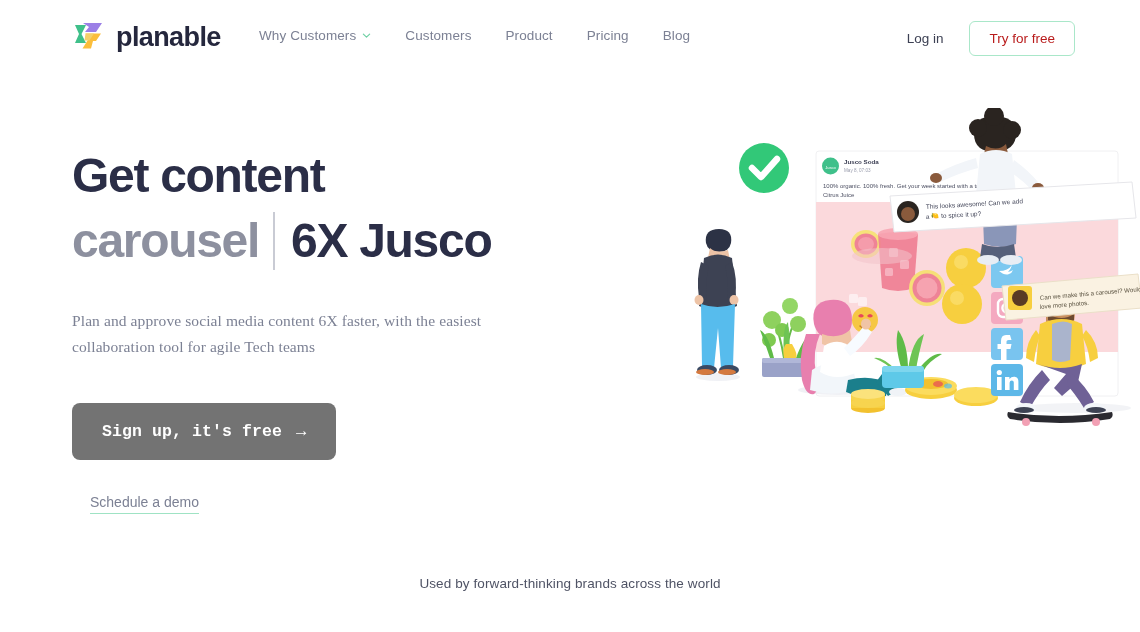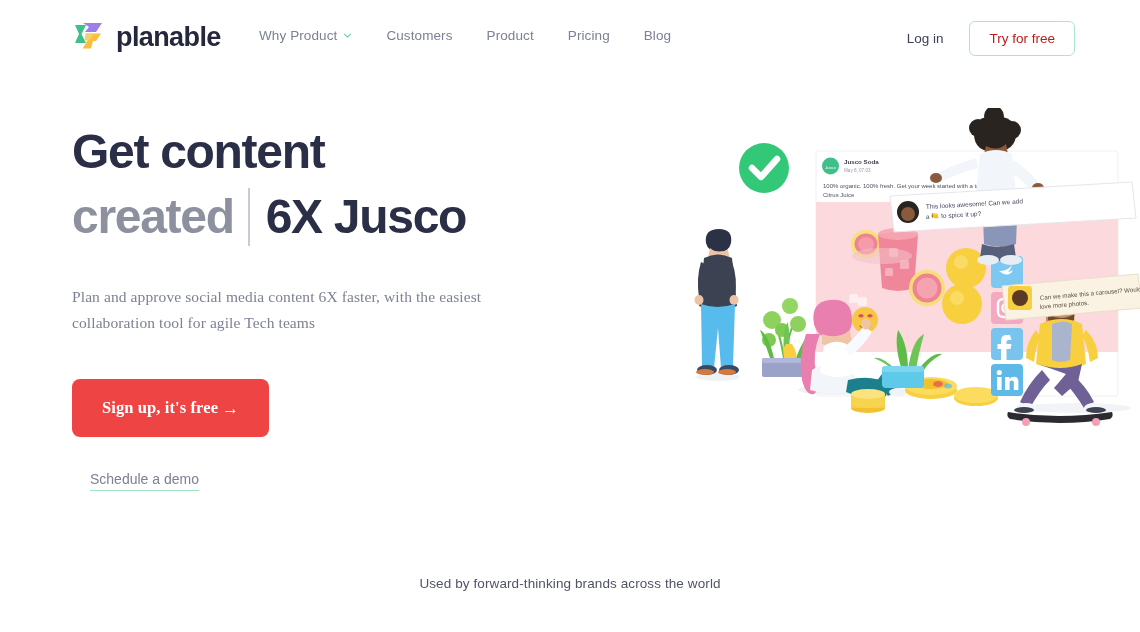--- a/index.html
+++ b/index.html
@@ -33,45 +33,45 @@
 
   .header-right { position: absolute; right: 65px; top: 21px; display: flex; align-items: center; gap: 26px; }
   .login-link { font-size: 13.5px; color: #3d4154; cursor: pointer; }
   .try-btn {
     border: 1.3px solid #a9e7c9; border-radius: 6px;
     color: #b91c1c; font-size: 13.5px;
     padding: 9px 19px; background: #fff; cursor: pointer; white-space: nowrap;
   }
 
   
-  .hero-left { position: absolute; left: 72px; top: 120px; width: 560px; }
+  .hero-left { position: absolute; left: 72px; top: 144px; width: 560px; }
   .h1 {
     font-size: 48px; font-weight: bold; color: #2b2e47;
     letter-spacing: -1.3px; line-height: 1.32;
   }
   .h1-row2 { display: flex; align-items: center; margin-top: 2px; }
   .h1-muted { color: #8d909f; font-weight: bold; }
   .h1-sep {
     display: inline-block; width: 2px; height: 58px;
     background: #c9cbd4; margin: 0 16px 0 14px;
   }
   .h1-strong { color: #2b2e47; font-weight: bold; }
 
   .sub {
     margin-top: 35px; font-size: 15.5px; color: #7c8194;
     line-height: 1.72; max-width: 452px; letter-spacing: 0.1px; font-family: Liberation Serif, serif;
   }
 
   .cta-wrap { margin-top: 42px; }
   .cta-primary {
-    display: inline-flex; align-items: center; gap: 4px;
-    background: #ef4444; color: #fff; border: none; cursor: pointer;
+    display: inline-flex; align-items: center; gap: 14px;
+    background: #737373; color: #fff; border: none; cursor: pointer;
     font-size: 16.5px; font-weight: bold; letter-spacing: 0.1px;
     padding: 19px 30px; border-radius: 8px;
-    font-family: Liberation Serif, serif;
+    font-family: Liberation Mono, monospace;
   }
   .cta-arrow { font-size: 17px; line-height: 1; font-weight: normal; }
 
   .cta-secondary {
     display: inline-block; margin-top: 34px; margin-left: 18px;
     font-size: 14px; color: #7c8194; cursor: pointer;
     border-bottom: 1.6px solid #9fe3c4; padding-bottom: 3px;
   }
 
   
@@ -98,21 +98,21 @@
           <path d="M11 3 L30 3 L24 12 L13 12 L17 7 Z" fill="#9b7fe6"></path>
           <path d="M13.5 13.5 L29 13.5 L24 21 L21 21 L19 28.5 L10.5 28.5 L16.5 19 Z" fill="#fbbe3c"></path>
           <path d="M13.5 13.5 L22 13.5 L17.5 20.5 L12.5 20.5 Z" fill="#f4d06a"></path>
         </svg>
       </span>
       <span class="brand-name">planable</span>
     </div>
 
     <nav class="nav">
       <div class="nav-item">
-        <span>Why Product</span>
+        <span>Why Customers</span>
         <span>
           <svg class="chev" viewBox="0 0 10 10" aria-hidden="true">
             <path d="M1.5 3.4 L5 6.8 L8.5 3.4" fill="none" stroke="#6ed0a4" stroke-width="1.3" stroke-linecap="round" stroke-linejoin="round"></path>
           </svg>
         </span>
       </div>
       <div class="nav-item">
         <span>Customers</span>
       </div>
       <div class="nav-item">
@@ -129,21 +129,21 @@
     <div class="header-right">
       <span class="login-link">Log in</span>
       <button class="try-btn">Try for free</button>
     </div>
   </header>
 
   <section class="hero-left">
     <h1 class="h1">
       <span>Get content</span>
       <span class="h1-row2">
-        <span class="h1-muted">created</span>
+        <span class="h1-muted">carousel</span>
         <span class="h1-sep"></span>
         <span class="h1-strong">6X Jusco</span>
       </span>
     </h1>
 
     <p class="sub">Plan and approve social media content 6X faster, with the easiest collaboration tool for agile Tech teams</p>
 
     <div class="cta-wrap">
       <button class="cta-primary">
         <span>Sign up, it's free</span>

